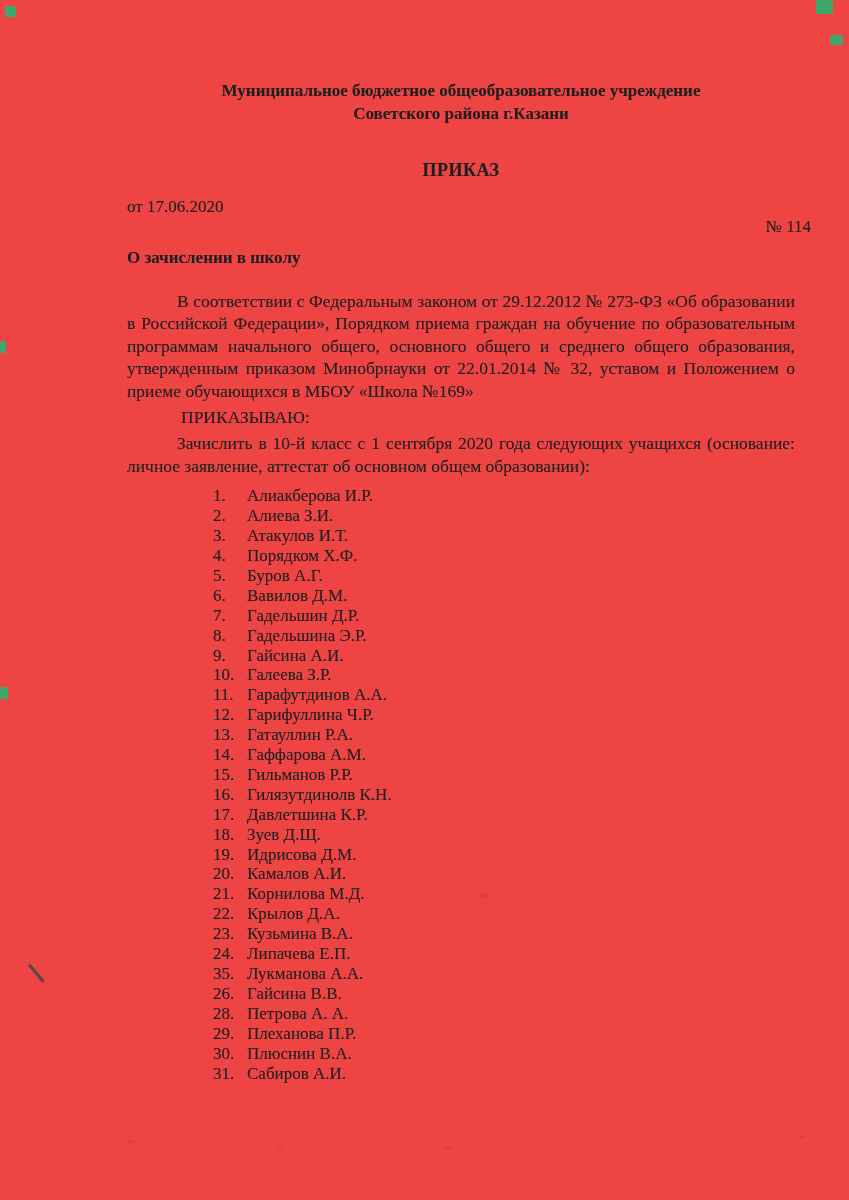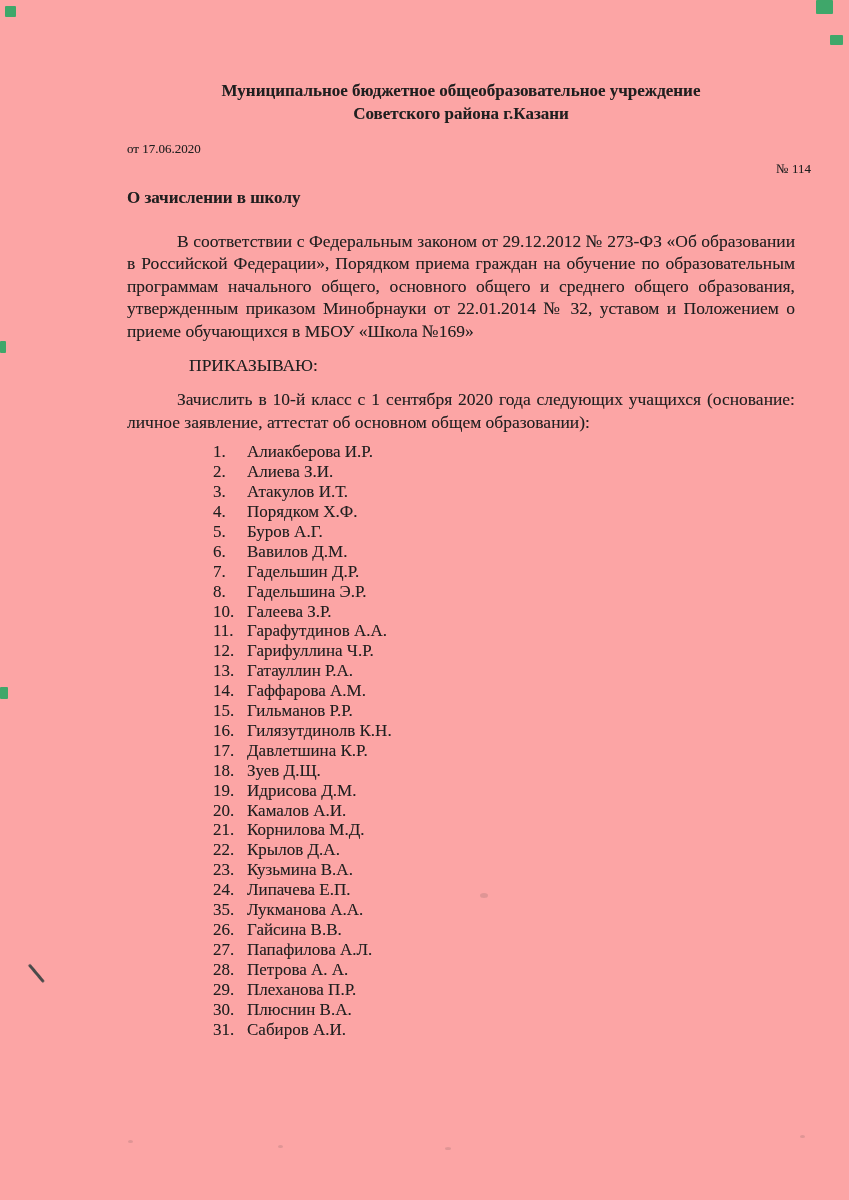--- a/index.html
+++ b/index.html
@@ -5,21 +5,21 @@
   html, body {
     margin: 0;
     padding: 0;
     background: #e8e8e8;
   }
   .page {
     position: relative;
     width: 849px;
     height: 1200px;
     margin: 0 auto;
-    background: #fca5a5;
+    background: #ef4444;
     overflow: hidden;
     font-family: "Liberation Serif", "DejaVu Serif", serif;
     color: #1f1f1f;
     text-shadow: 0 0 0.6px rgba(40,40,40,0.35);
   }
   .content {
     position: absolute;
     left: 127px;
     width: 668px;
     top: 0;
@@ -36,21 +36,21 @@
     text-align: center;
     font-weight: bold;
     font-size: 18px;
     letter-spacing: 0.5px;
   }
   .meta-row {
     margin-top: 16px;
     display: flex;
     justify-content: space-between;
     align-items: flex-start;
-    font-size: 13px;
+    font-size: 17px;
   }
   .meta-number {
     margin-right: -16px;
     position: relative;
     top: 20px;
   }
   .subject {
     margin-top: 31px;
     font-weight: bold;
     font-size: 17px;
@@ -59,21 +59,21 @@
     margin-top: 22px;
     font-size: 17.5px;
     line-height: 22.4px;
   }
   .para {
     margin: 0;
     text-align: justify;
     text-indent: 50px;
   }
   .cmd-line {
-    margin: 12px;
+    margin: 4px;
     text-indent: 50px;
   }
   .students {
     margin: 9px 0 0 0;
     padding: 0 0 0 86px;
     list-style: none;
     font-size: 17px;
     line-height: 19.9px;
   }
   .students li {
@@ -138,20 +138,21 @@
   <div class="speck speck-4"></div>
   <div class="speck speck-5"></div>
 
   <div class="content">
 
     <div class="org-header">
       <div>Муниципальное бюджетное общеобразовательное учреждение</div>
       <div>Советского района г.Казани</div>
     </div>
 
+    <div class="doc-title">ПРИКАЗ</div>
 
     <div class="meta-row">
       <span class="meta-date">от 17.06.2020</span>
       <span class="meta-number">№ 114</span>
     </div>
 
     <div class="subject">О зачислении в школу</div>
 
     <div class="body-block">
       <p class="para">В соответствии с Федеральным законом от 29.12.2012 № 273-ФЗ «Об образовании в Российской Федерации», Порядком приема граждан на обучение по образовательным программам начального общего, основного общего и среднего общего образования, утвержденным приказом Минобрнауки от 22.01.2014 № 32, уставом и Положением о приеме обучающихся в МБОУ «Школа №169»</p>
@@ -161,38 +162,38 @@
 
     <ol class="students">
         <li><span class="num">1.</span><span>Алиакберова И.Р.</span></li>
         <li><span class="num">2.</span><span>Алиева З.И.</span></li>
         <li><span class="num">3.</span><span>Атакулов И.Т.</span></li>
         <li><span class="num">4.</span><span>Порядком Х.Ф.</span></li>
         <li><span class="num">5.</span><span>Буров А.Г.</span></li>
         <li><span class="num">6.</span><span>Вавилов Д.М.</span></li>
         <li><span class="num">7.</span><span>Гадельшин Д.Р.</span></li>
         <li><span class="num">8.</span><span>Гадельшина Э.Р.</span></li>
+        <li><span class="num">9.</span><span>Гайсина А.И.</span></li>
         <li><span class="num">10.</span><span>Галеева З.Р.</span></li>
         <li><span class="num">11.</span><span>Гарафутдинов А.А.</span></li>
         <li><span class="num">12.</span><span>Гарифуллина Ч.Р.</span></li>
         <li><span class="num">13.</span><span>Гатауллин Р.А.</span></li>
         <li><span class="num">14.</span><span>Гаффарова А.М.</span></li>
         <li><span class="num">15.</span><span>Гильманов Р.Р.</span></li>
         <li><span class="num">16.</span><span>Гилязутдинолв К.Н.</span></li>
         <li><span class="num">17.</span><span>Давлетшина К.Р.</span></li>
         <li><span class="num">18.</span><span>Зуев Д.Щ.</span></li>
         <li><span class="num">19.</span><span>Идрисова Д.М.</span></li>
         <li><span class="num">20.</span><span>Камалов А.И.</span></li>
         <li><span class="num">21.</span><span>Корнилова М.Д.</span></li>
         <li><span class="num">22.</span><span>Крылов Д.А.</span></li>
         <li><span class="num">23.</span><span>Кузьмина В.А.</span></li>
         <li><span class="num">24.</span><span>Липачева Е.П.</span></li>
         <li><span class="num">35.</span><span>Лукманова А.А.</span></li>
         <li><span class="num">26.</span><span>Гайсина В.В.</span></li>
-        <li><span class="num">27.</span><span>Папафилова А.Л.</span></li>
         <li><span class="num">28.</span><span>Петрова А. А.</span></li>
         <li><span class="num">29.</span><span>Плеханова П.Р.</span></li>
         <li><span class="num">30.</span><span>Плюснин В.А.</span></li>
         <li><span class="num">31.</span><span>Сабиров А.И.</span></li>
       </ol>
 
   </div>
 </div>
 
 </body></html>

